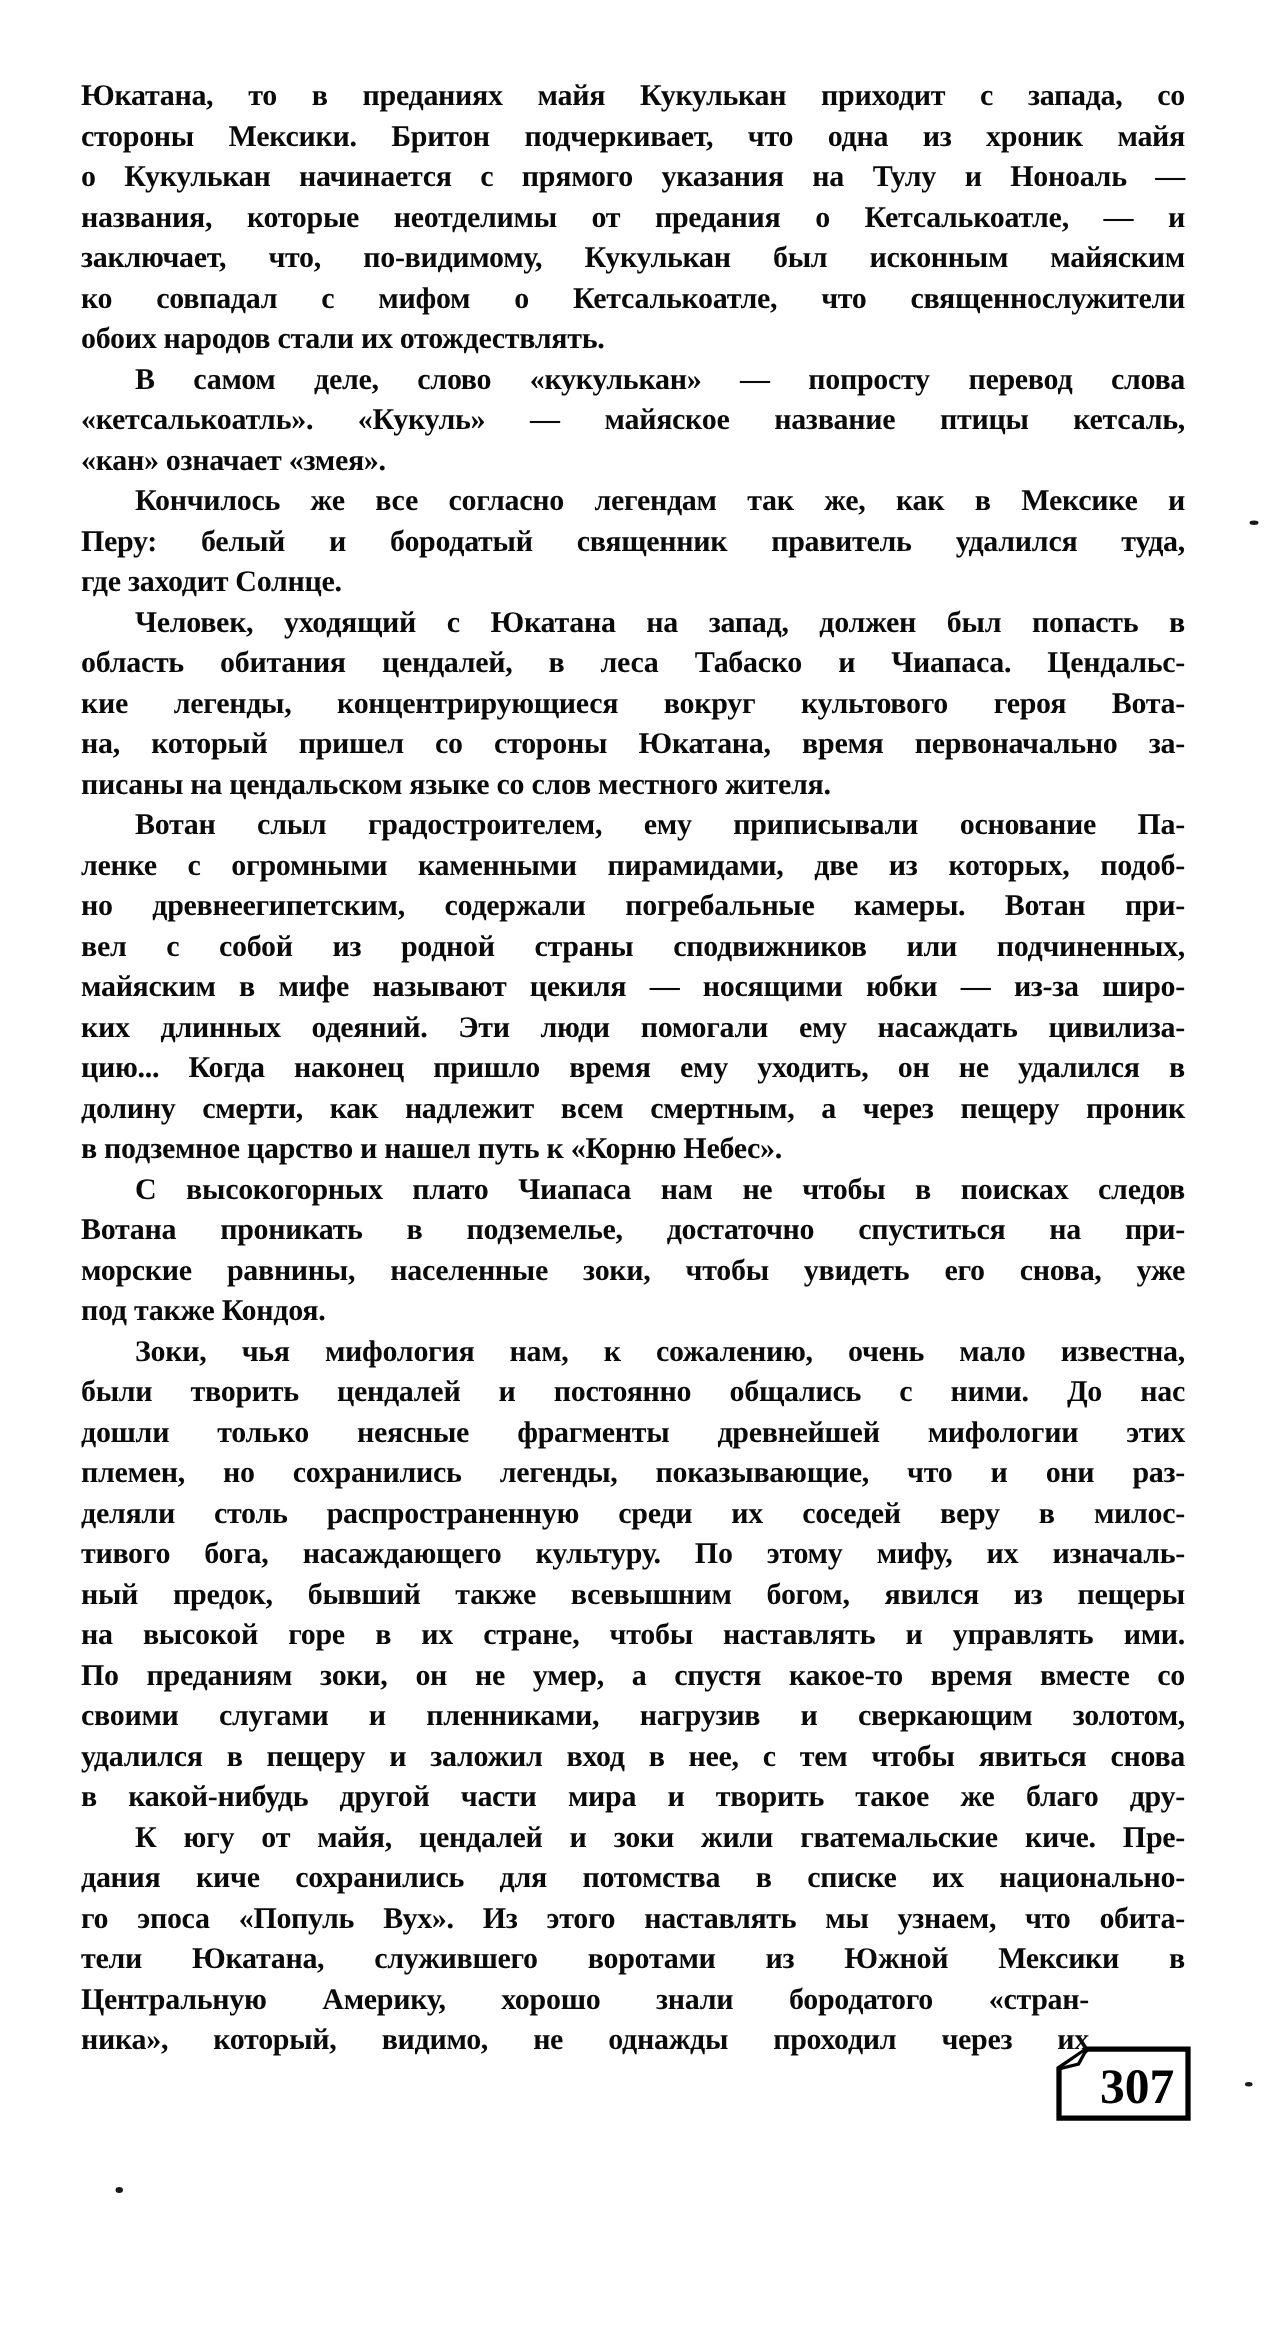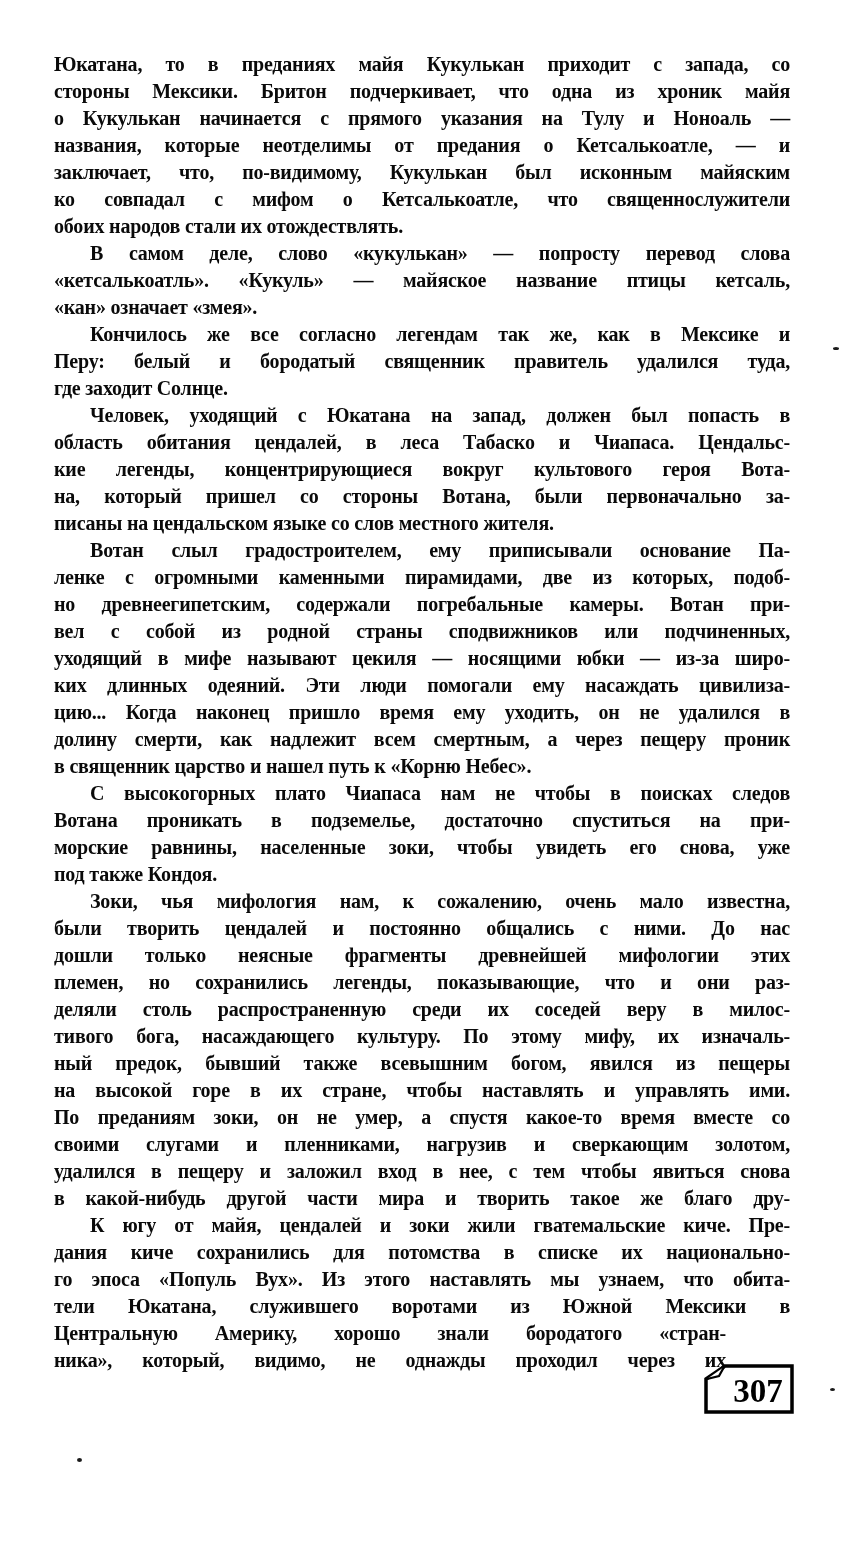--- a/index.html
+++ b/index.html
@@ -81,33 +81,33 @@
       </div>
       <div class="para">
         <div class="line indent">Кончилось же все согласно легендам так же, как в Мексике и</div>
         <div class="line">Перу: белый и бородатый священник правитель удалился туда,</div>
         <div class="line endline">где заходит Солнце.</div>
       </div>
       <div class="para">
         <div class="line indent">Человек, уходящий с Юкатана на запад, должен был попасть в</div>
         <div class="line">область обитания цендалей, в леса Табаско и Чиапаса. Цендальс-</div>
         <div class="line">кие легенды, концентрирующиеся вокруг культового героя Вота-</div>
-        <div class="line">на, который пришел со стороны Вотана, были первоначально за-</div>
+        <div class="line">на, который пришел со стороны Юкатана, время первоначально за-</div>
         <div class="line endline">писаны на цендальском языке со слов местного жителя.</div>
       </div>
       <div class="para">
         <div class="line indent">Вотан слыл градостроителем, ему приписывали основание Па-</div>
         <div class="line">ленке с огромными каменными пирамидами, две из которых, подоб-</div>
         <div class="line">но древнеегипетским, содержали погребальные камеры. Вотан при-</div>
         <div class="line">вел с собой из родной страны сподвижников или подчиненных,</div>
-        <div class="line">уходящий в мифе называют цекиля — носящими юбки — из-за широ-</div>
+        <div class="line">майяским в мифе называют цекиля — носящими юбки — из-за широ-</div>
         <div class="line">ких длинных одеяний. Эти люди помогали ему насаждать цивилиза-</div>
         <div class="line">цию... Когда наконец пришло время ему уходить, он не удалился в</div>
         <div class="line">долину смерти, как надлежит всем смертным, а через пещеру проник</div>
-        <div class="line endline">в священник царство и нашел путь к «Корню Небес».</div>
+        <div class="line endline">в подземное царство и нашел путь к «Корню Небес».</div>
       </div>
       <div class="para">
         <div class="line indent">С высокогорных плато Чиапаса нам не чтобы в поисках следов</div>
         <div class="line">Вотана проникать в подземелье, достаточно спуститься на при-</div>
         <div class="line">морские равнины, населенные зоки, чтобы увидеть его снова, уже</div>
         <div class="line endline">под также Кондоя.</div>
       </div>
       <div class="para">
         <div class="line indent">Зоки, чья мифология нам, к сожалению, очень мало известна,</div>
         <div class="line">были творить цендалей и постоянно общались с ними. До нас</div>

